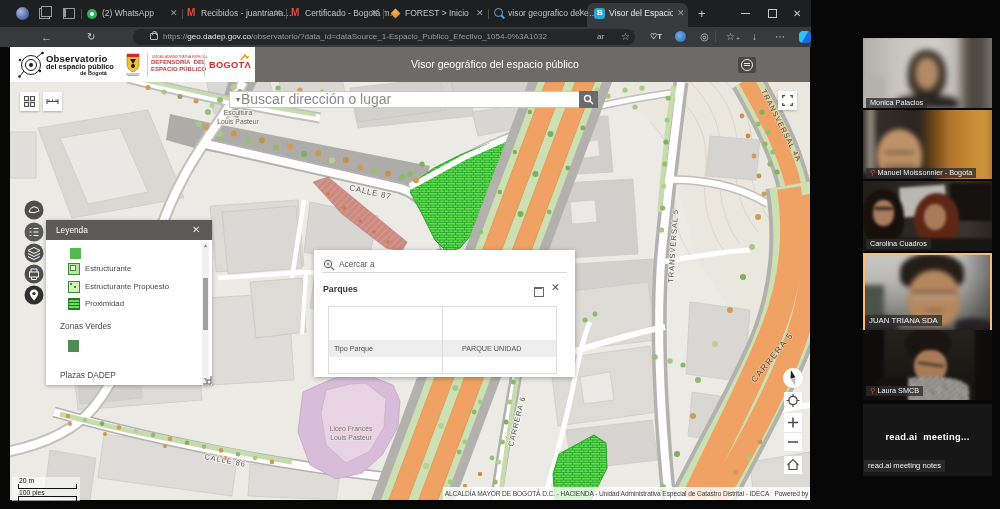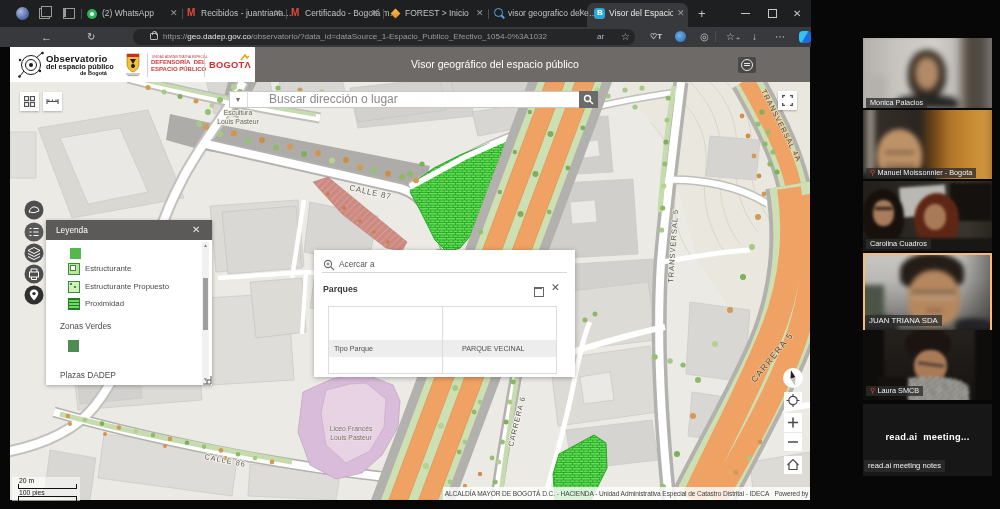--- a/index.html
+++ b/index.html
@@ -429,21 +429,21 @@
  <text x="341" y="349" font-size="6.8" fill="#7a7468" stroke="#ecdce8" stroke-width="1.5" text-anchor="middle">Liceo Francés</text>
  <text x="341" y="358" font-size="6.8" fill="#7a7468" stroke="#ecdce8" stroke-width="1.5" text-anchor="middle">Louis Pasteur</text>
 </g>
 </svg>
 </div>
 
 <div class="abs" id="overlays">
 
   <div class="abs" id="searchbar"></div>
   <div class="abs" style="left:229px;top:91px;width:18px;height:17px;border-right:1px solid #ddd;color:#6e6e6e;font-size:8px;text-align:center;line-height:17px">▾</div>
-  <div class="abs" style="left:269px;top:91px;height:17px;line-height:17px;font-size:12px;color:#8a8a8a">Buscar dirección o lugar</div>
+  <div class="abs" style="left:241px;top:91px;height:17px;line-height:17px;font-size:14px;color:#8a8a8a">Buscar dirección o lugar</div>
   <div class="abs" style="left:579px;top:91px;width:19px;height:17px;background:#6b6b6b"></div>
   <svg class="abs" style="left:583px;top:94px" width="11" height="11" viewBox="0 0 11 11">
       <circle cx="4.5" cy="4.5" r="3" fill="none" stroke="#fff" stroke-width="1.4"></circle>
       <line x1="7" y1="7" x2="10" y2="10" stroke="#fff" stroke-width="1.4"></line>
     </svg>
 
   <div class="abs mapbtn" style="left:20px;top:92px"></div>
   <svg class="abs" style="left:24px;top:96px" width="11" height="11" viewBox="0 0 11 11" fill="none" stroke="#4f4f4f" stroke-width="1.2">
       <rect x="0.5" y="0.5" width="4" height="4"></rect>
       <rect x="6.5" y="0.5" width="4" height="4"></rect>
@@ -534,21 +534,21 @@
         <path d="M3.5 5 h3 M5 3.5 v3" stroke="#666" stroke-width="0.9"></path>
       </svg>
     <div class="abs" style="left:25px;top:6px;font-size:8.3px;color:#555;line-height:16px">Acercar a</div>
     <div class="abs" style="left:8px;top:22px;width:245px;height:1px;background:#d8d8d8"></div>
     <div class="abs" style="left:9px;top:34px;font-size:8.8px;font-weight:bold;color:#3a3a3a">Parques</div>
     <div class="abs" style="left:220px;top:37px;width:8px;height:8px;border:1px solid #666"></div>
     <div class="abs" style="left:220px;top:37px;width:8px;height:1.5px;background:#666"></div>
     <div class="abs" style="left:237px;top:31px;font-size:10.5px;color:#555">✕</div>
     <div class="prow" style="top:90px;background:#ededed">
         <span style="position:absolute;left:6px">Tipo Parque</span>
-        <span style="position:absolute;left:134px">PARQUE VECINAL</span>
+        <span style="position:absolute;left:134px">PARQUE UNIDAD</span>
       </div>
     <div class="abs" style="left:128px;top:56px;width:1px;height:68px;background:#dcdcdc"></div>
     <div class="abs" style="left:14px;top:56px;width:229px;height:68px;border:1px solid #ddd;box-sizing:border-box"></div>
   </div>
 
   <div class="abs" style="left:12px;top:477px;width:68px;height:24px;background:rgba(255,255,255,.55)"></div>
   <div class="abs" style="left:19px;top:477px;font-size:6.8px;color:#111">20 m</div>
   <div class="abs" style="left:18px;top:484px;width:57px;height:4px;border-left:1px solid #111;border-right:1px solid #111;border-bottom:1px solid #111"></div>
   <div class="abs" style="left:19px;top:489px;font-size:6.8px;color:#111">100 pies</div>
   <div class="abs" style="left:18px;top:496px;width:57px;height:4px;border-left:1px solid #111;border-right:1px solid #111;border-top:1px solid #111"></div>

